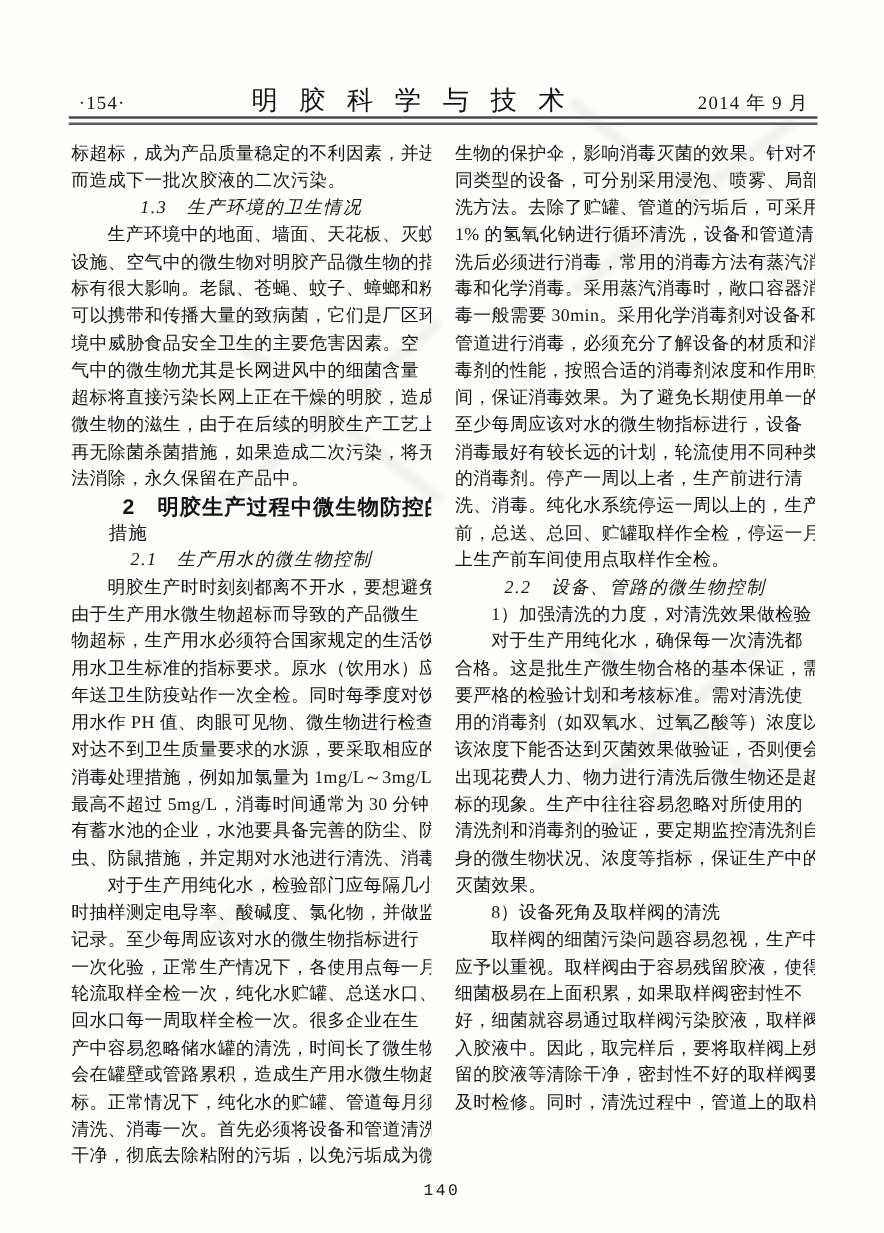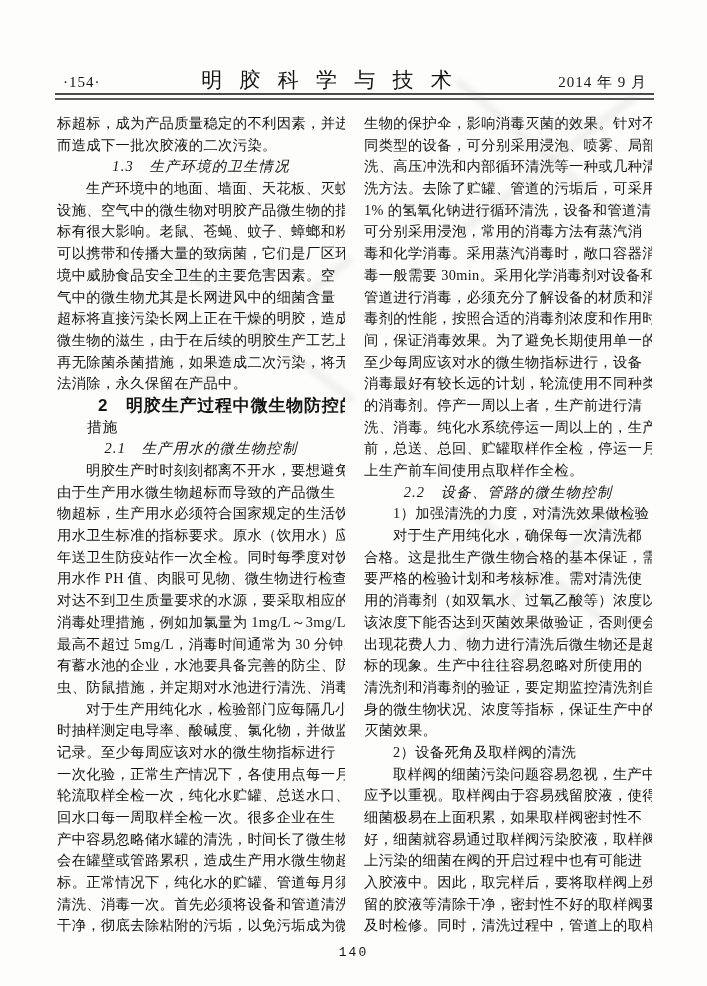--- a/index.html
+++ b/index.html
@@ -157,24 +157,23 @@
         <div class="line p">回水口每一周取样全检一次。很多企业在生</div>
         <div class="line p">产中容易忽略储水罐的清洗，时间长了微生物</div>
         <div class="line p">会在罐壁或管路累积，造成生产用水微生物超</div>
         <div class="line p">标。正常情况下，纯化水的贮罐、管道每月须</div>
         <div class="line p">清洗、消毒一次。首先必须将设备和管道清洗</div>
         <div class="line p">干净，彻底去除粘附的污垢，以免污垢成为微</div>
       </div>
     <div class="col" id="col-right">
         <div class="line p">生物的保护伞，影响消毒灭菌的效果。针对不</div>
         <div class="line p">同类型的设备，可分别采用浸泡、喷雾、局部清</div>
-        <div class="line p">洗、高压冲洗和内部循环清洗等一种或几种清</div>
         <div class="line p">洗方法。去除了贮罐、管道的污垢后，可采用</div>
         <div class="line p">1% 的氢氧化钠进行循环清洗，设备和管道清</div>
-        <div class="line p">可分别采用浸泡，常用的消毒方法有蒸汽消</div>
+        <div class="line p">洗后必须进行消毒，常用的消毒方法有蒸汽消</div>
         <div class="line p">毒和化学消毒。采用蒸汽消毒时，敞口容器消</div>
         <div class="line p">毒一般需要 30min。采用化学消毒剂对设备和</div>
         <div class="line p">管道进行消毒，必须充分了解设备的材质和消</div>
         <div class="line p">毒剂的性能，按照合适的消毒剂浓度和作用时</div>
         <div class="line p">间，保证消毒效果。为了避免长期使用单一的</div>
         <div class="line p">至少每周应该对水的微生物指标进行，设备</div>
         <div class="line p">消毒最好有较长远的计划，轮流使用不同种类</div>
         <div class="line p">的消毒剂。停产一周以上者，生产前进行清</div>
         <div class="line p">洗、消毒。纯化水系统停运一周以上的，生产</div>
         <div class="line p">前，总送、总回、贮罐取样作全检，停运一月以</div>
@@ -184,26 +183,25 @@
         <div class="line pi">对于生产用纯化水，确保每一次清洗都</div>
         <div class="line p">合格。这是批生产微生物合格的基本保证，需</div>
         <div class="line p">要严格的检验计划和考核标准。需对清洗使</div>
         <div class="line p">用的消毒剂（如双氧水、过氧乙酸等）浓度以及</div>
         <div class="line p">该浓度下能否达到灭菌效果做验证，否则便会</div>
         <div class="line p">出现花费人力、物力进行清洗后微生物还是超</div>
         <div class="line p">标的现象。生产中往往容易忽略对所使用的</div>
         <div class="line p">清洗剂和消毒剂的验证，要定期监控清洗剂自</div>
         <div class="line p">身的微生物状况、浓度等指标，保证生产中的</div>
         <div class="line p">灭菌效果。</div>
-        <div class="line pi">2）设备死角及取样阀的清洗</div>
+        <div class="line pi">8）设备死角及取样阀的清洗</div>
         <div class="line pi">取样阀的细菌污染问题容易忽视，生产中</div>
         <div class="line p">应予以重视。取样阀由于容易残留胶液，使得</div>
         <div class="line p">细菌极易在上面积累，如果取样阀密封性不</div>
         <div class="line p">好，细菌就容易通过取样阀污染胶液，取样阀</div>
-        <div class="line p">上污染的细菌在阀的开启过程中也有可能进</div>
         <div class="line p">入胶液中。因此，取完样后，要将取样阀上残</div>
         <div class="line p">留的胶液等清除干净，密封性不好的取样阀要</div>
         <div class="line p">及时检修。同时，清洗过程中，管道上的取样</div>
       </div>
   </div>
 
   <div class="footer">
     <span>140</span>
   </div>
 

